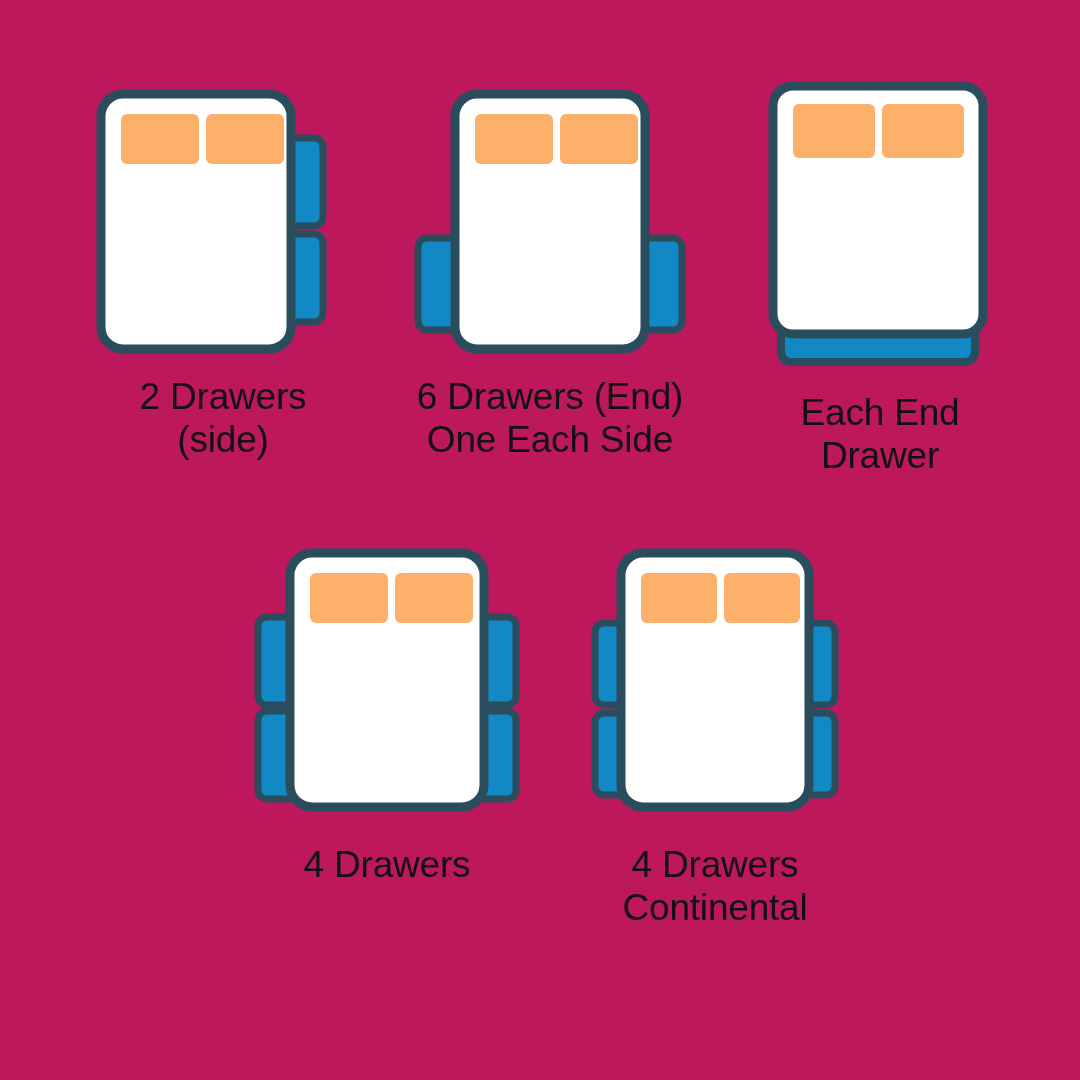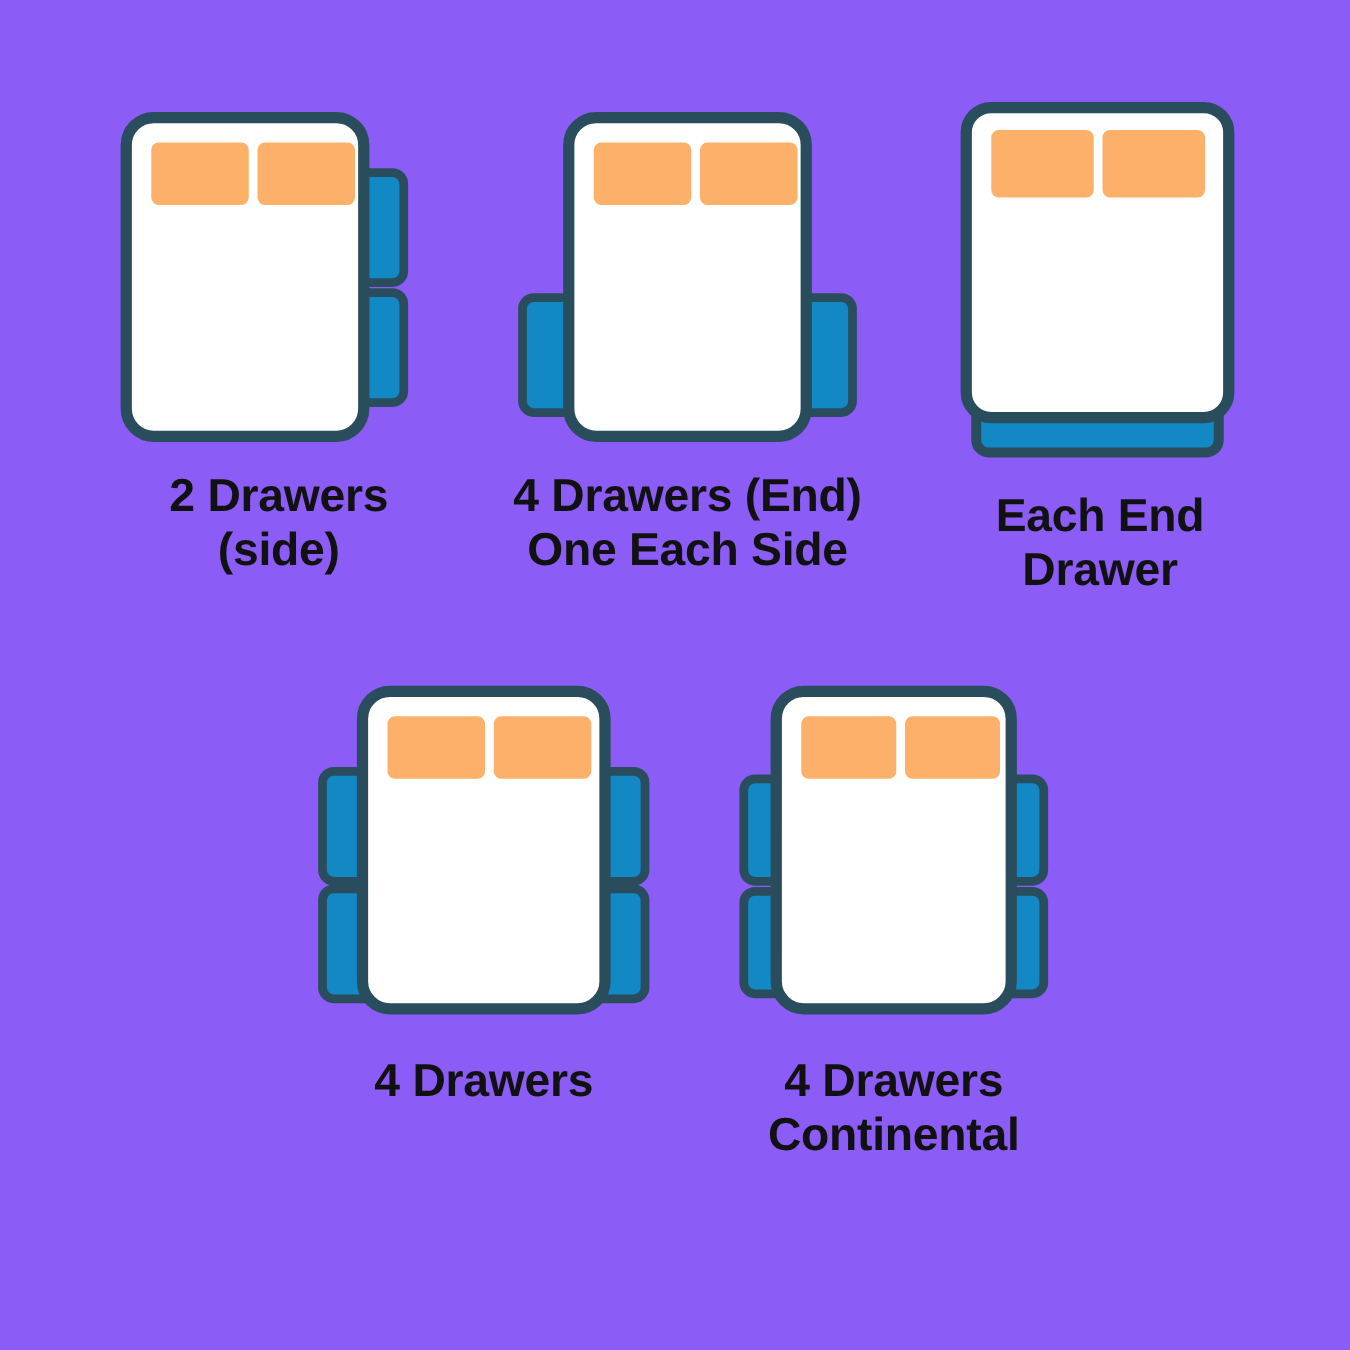--- a/index.html
+++ b/index.html
@@ -11,22 +11,21 @@
     width: 1080px;
     height: 1080px;
     font-family: "Liberation Sans", sans-serif;
     color: #111111;
     overflow: hidden;
   }
   .board {
     position: relative;
     width: 1080px;
     height: 1080px;
-    background: #8b5cf6;
-    font-weight: bold;
+    background: #be185d;
   }
   .bed-card {
     position: absolute;
     display: flex;
     flex-direction: column;
     align-items: center;
   }
   .bed-figure {
     display: block;
   }
@@ -79,21 +78,21 @@
 
       <rect x="8" y="152" width="46" height="92" rx="9" ry="9" fill="#1288c4" stroke="#2a4d5e" stroke-width="7"></rect>
 
       <rect x="226" y="152" width="46" height="92" rx="9" ry="9" fill="#1288c4" stroke="#2a4d5e" stroke-width="7"></rect>
 
       <rect x="45" y="8" width="190" height="255" rx="22" ry="22" fill="#ffffff" stroke="#2a4d5e" stroke-width="9"></rect>
 
       <rect x="65" y="28" width="78" height="50" rx="6" ry="6" fill="#fcb06a"></rect>
       <rect x="150" y="28" width="78" height="50" rx="6" ry="6" fill="#fcb06a"></rect>
     </svg>
-    <div class="bed-caption">4 Drawers (End)
+    <div class="bed-caption">6 Drawers (End)
 One Each Side</div>
   </div>
 
   <div class="bed-card" id="card-2">
     <svg class="bed-figure" width="230" height="300" viewBox="0 0 230 300">
 
       <rect x="16" y="232" width="194" height="52" rx="10" ry="10" fill="#1288c4" stroke="#2a4d5e" stroke-width="8"></rect>
 
       <rect x="8" y="8" width="210" height="248" rx="20" ry="20" fill="#ffffff" stroke="#2a4d5e" stroke-width="9"></rect>
 

